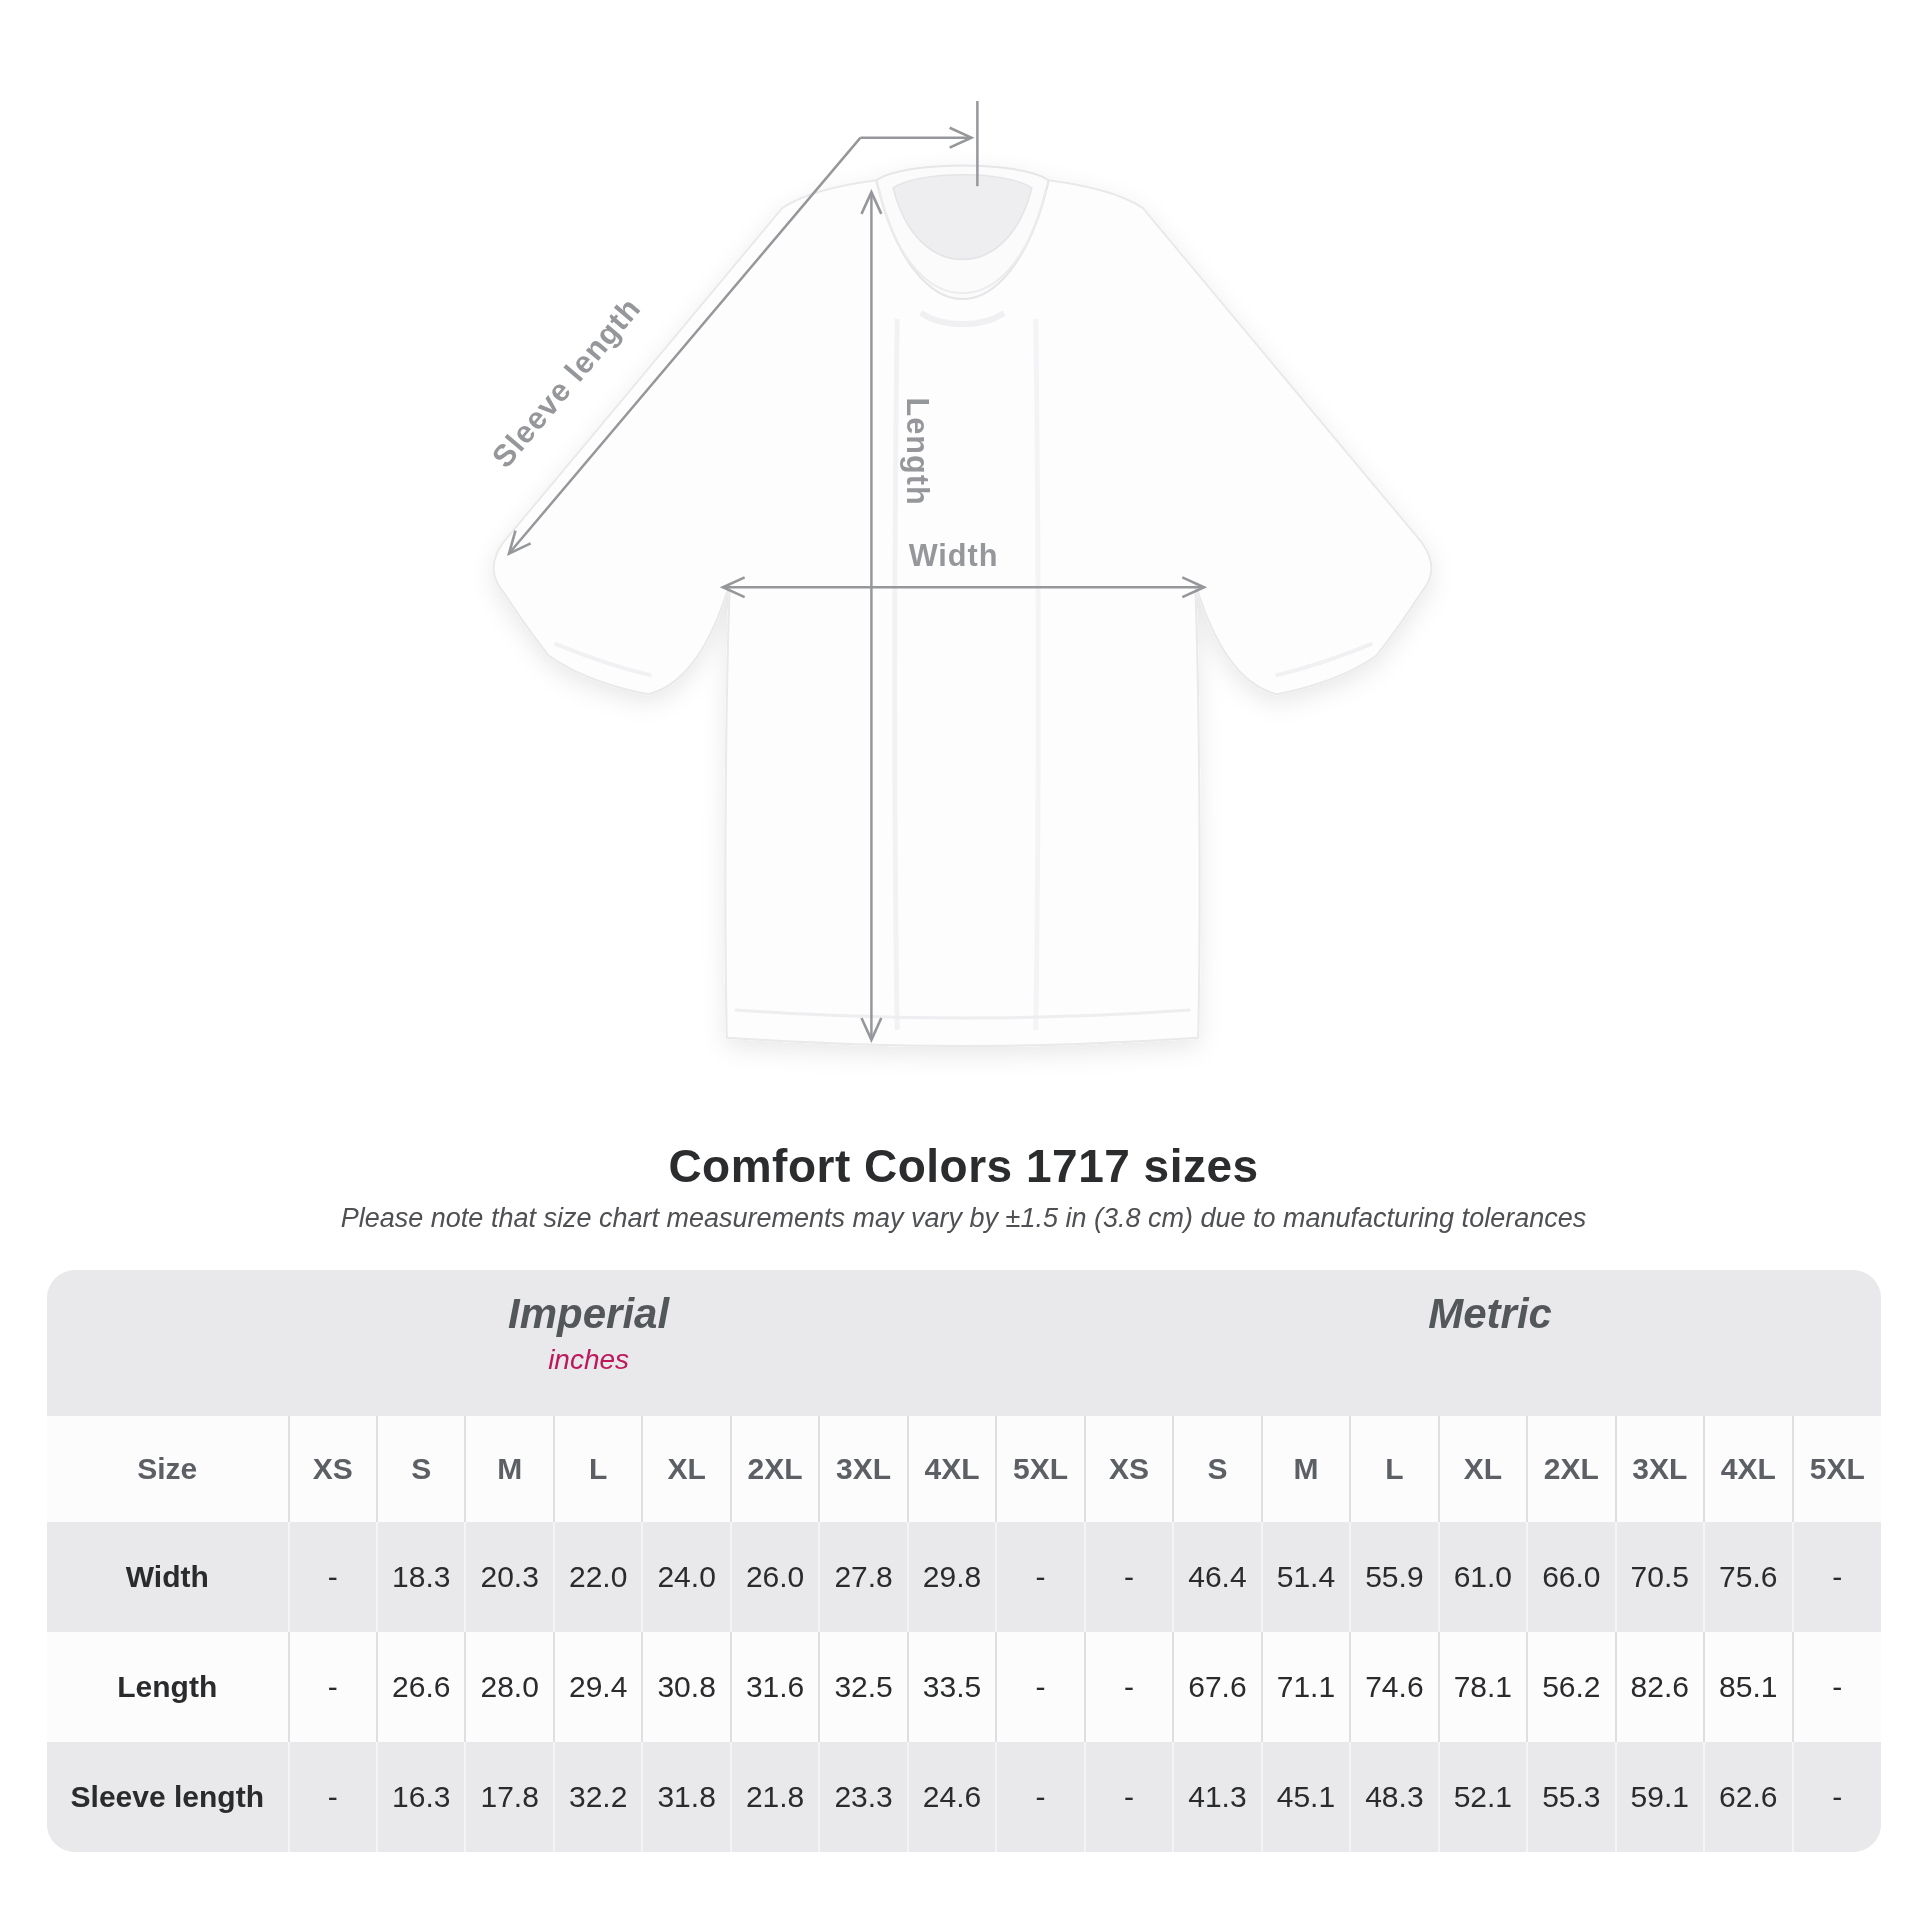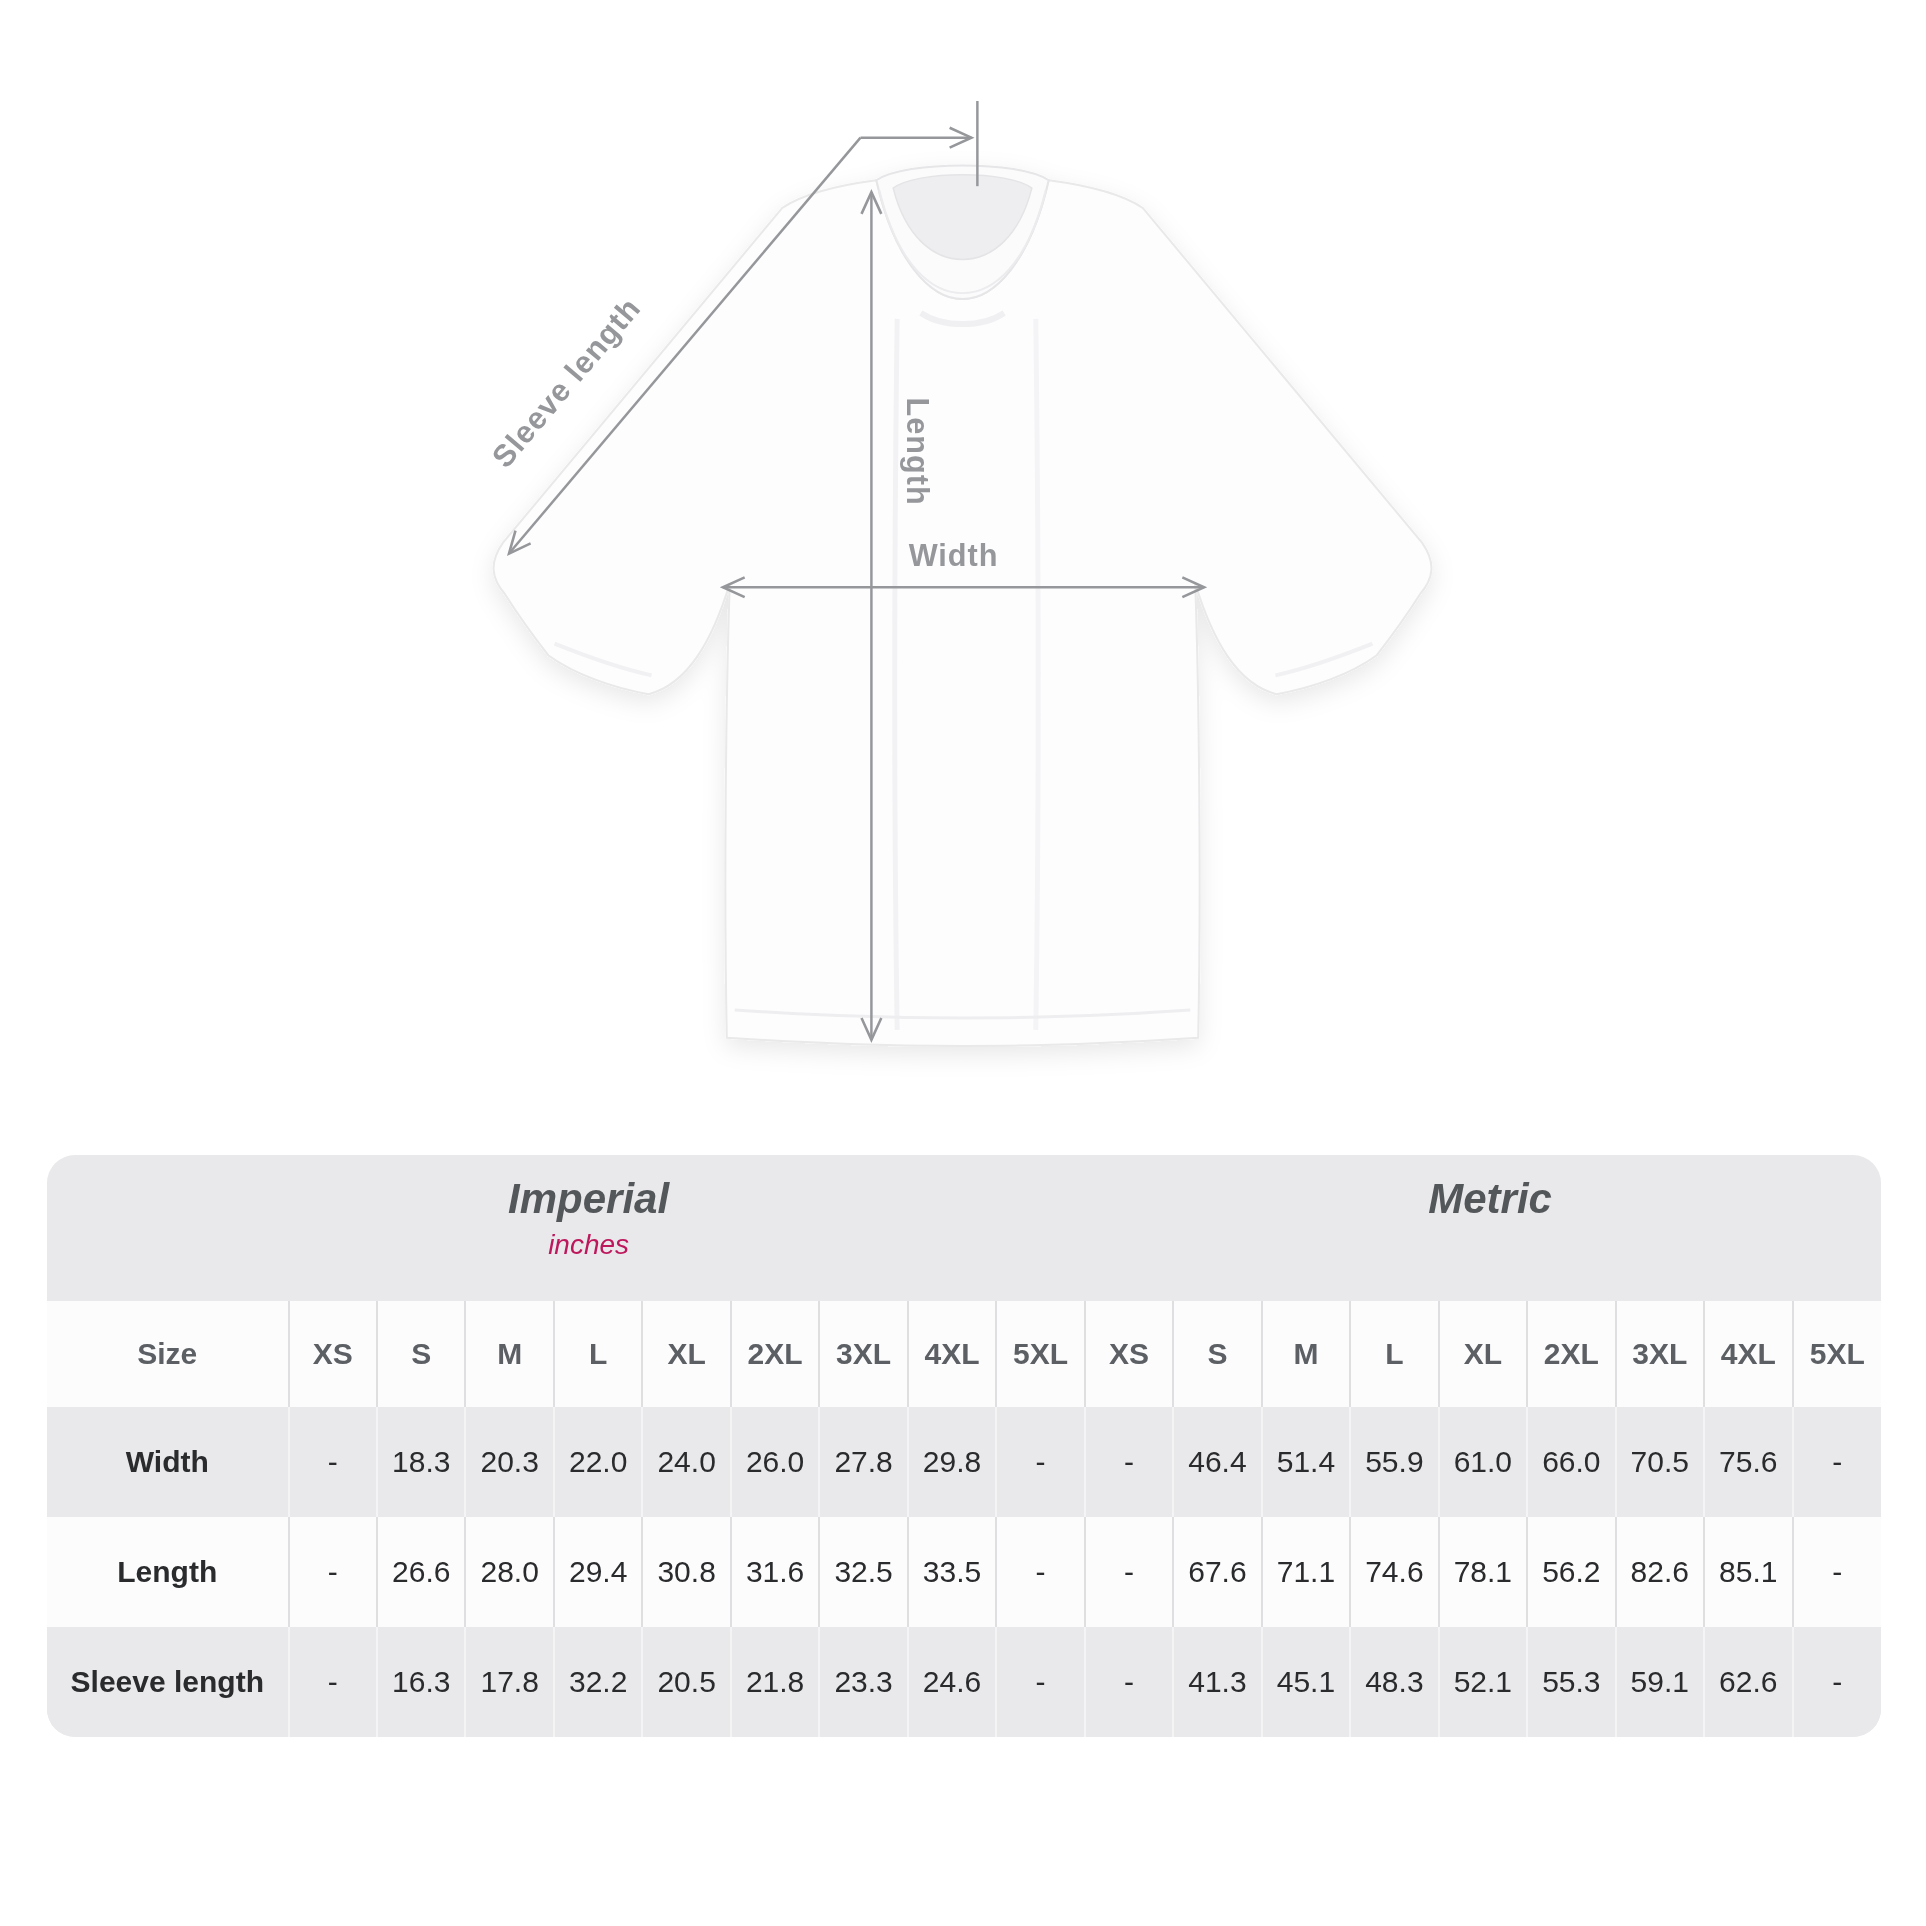--- a/index.html
+++ b/index.html
@@ -101,20 +101,24 @@
         <line x1="880" y1="194" x2="880" y2="1050" marker-start="url(#arrowhead)" marker-end="url(#arrowhead)"></line>
         <line x1="730" y1="593" x2="1216" y2="593" marker-start="url(#arrowhead)" marker-end="url(#arrowhead)"></line>
       </g>
 
       <text class="meas-label" transform="translate(580,393) rotate(-49.8)" text-anchor="middle">Sleeve length</text>
       <text class="meas-label" transform="translate(916,456) rotate(90)" text-anchor="middle">Length</text>
       <text class="meas-label" x="963" y="572" text-anchor="middle">Width</text>
     </svg>
   </div>
 
+  <div class="title-block">
+    <h1 class="chart-title">Comfort Colors 1717 sizes</h1>
+    <p class="chart-subtitle">Please note that size chart measurements may vary by ±1.5 in (3.8 cm) due to manufacturing tolerances</p>
+  </div>
 
   <div class="table-card">
     <div class="units-band">
       <div class="units-group imperial">
         <div class="units-title">Imperial</div>
         <div class="units-sub">inches</div>
       </div>
       <div class="units-group metric">
         <div class="units-title">Metric</div>
       </div>
@@ -207,21 +211,21 @@
             <td>82.6</td>
             <td>85.1</td>
             <td>-</td>
           </tr>
           <tr class="data-row row-gray">
             <td class="rowlabel">Sleeve length</td>
             <td>-</td>
             <td>16.3</td>
             <td>17.8</td>
             <td>32.2</td>
-            <td>20.5</td>
+            <td>31.8</td>
             <td>21.8</td>
             <td>23.3</td>
             <td>24.6</td>
             <td>-</td>
             <td>-</td>
             <td>41.3</td>
             <td>45.1</td>
             <td>48.3</td>
             <td>52.1</td>
             <td>55.3</td>

